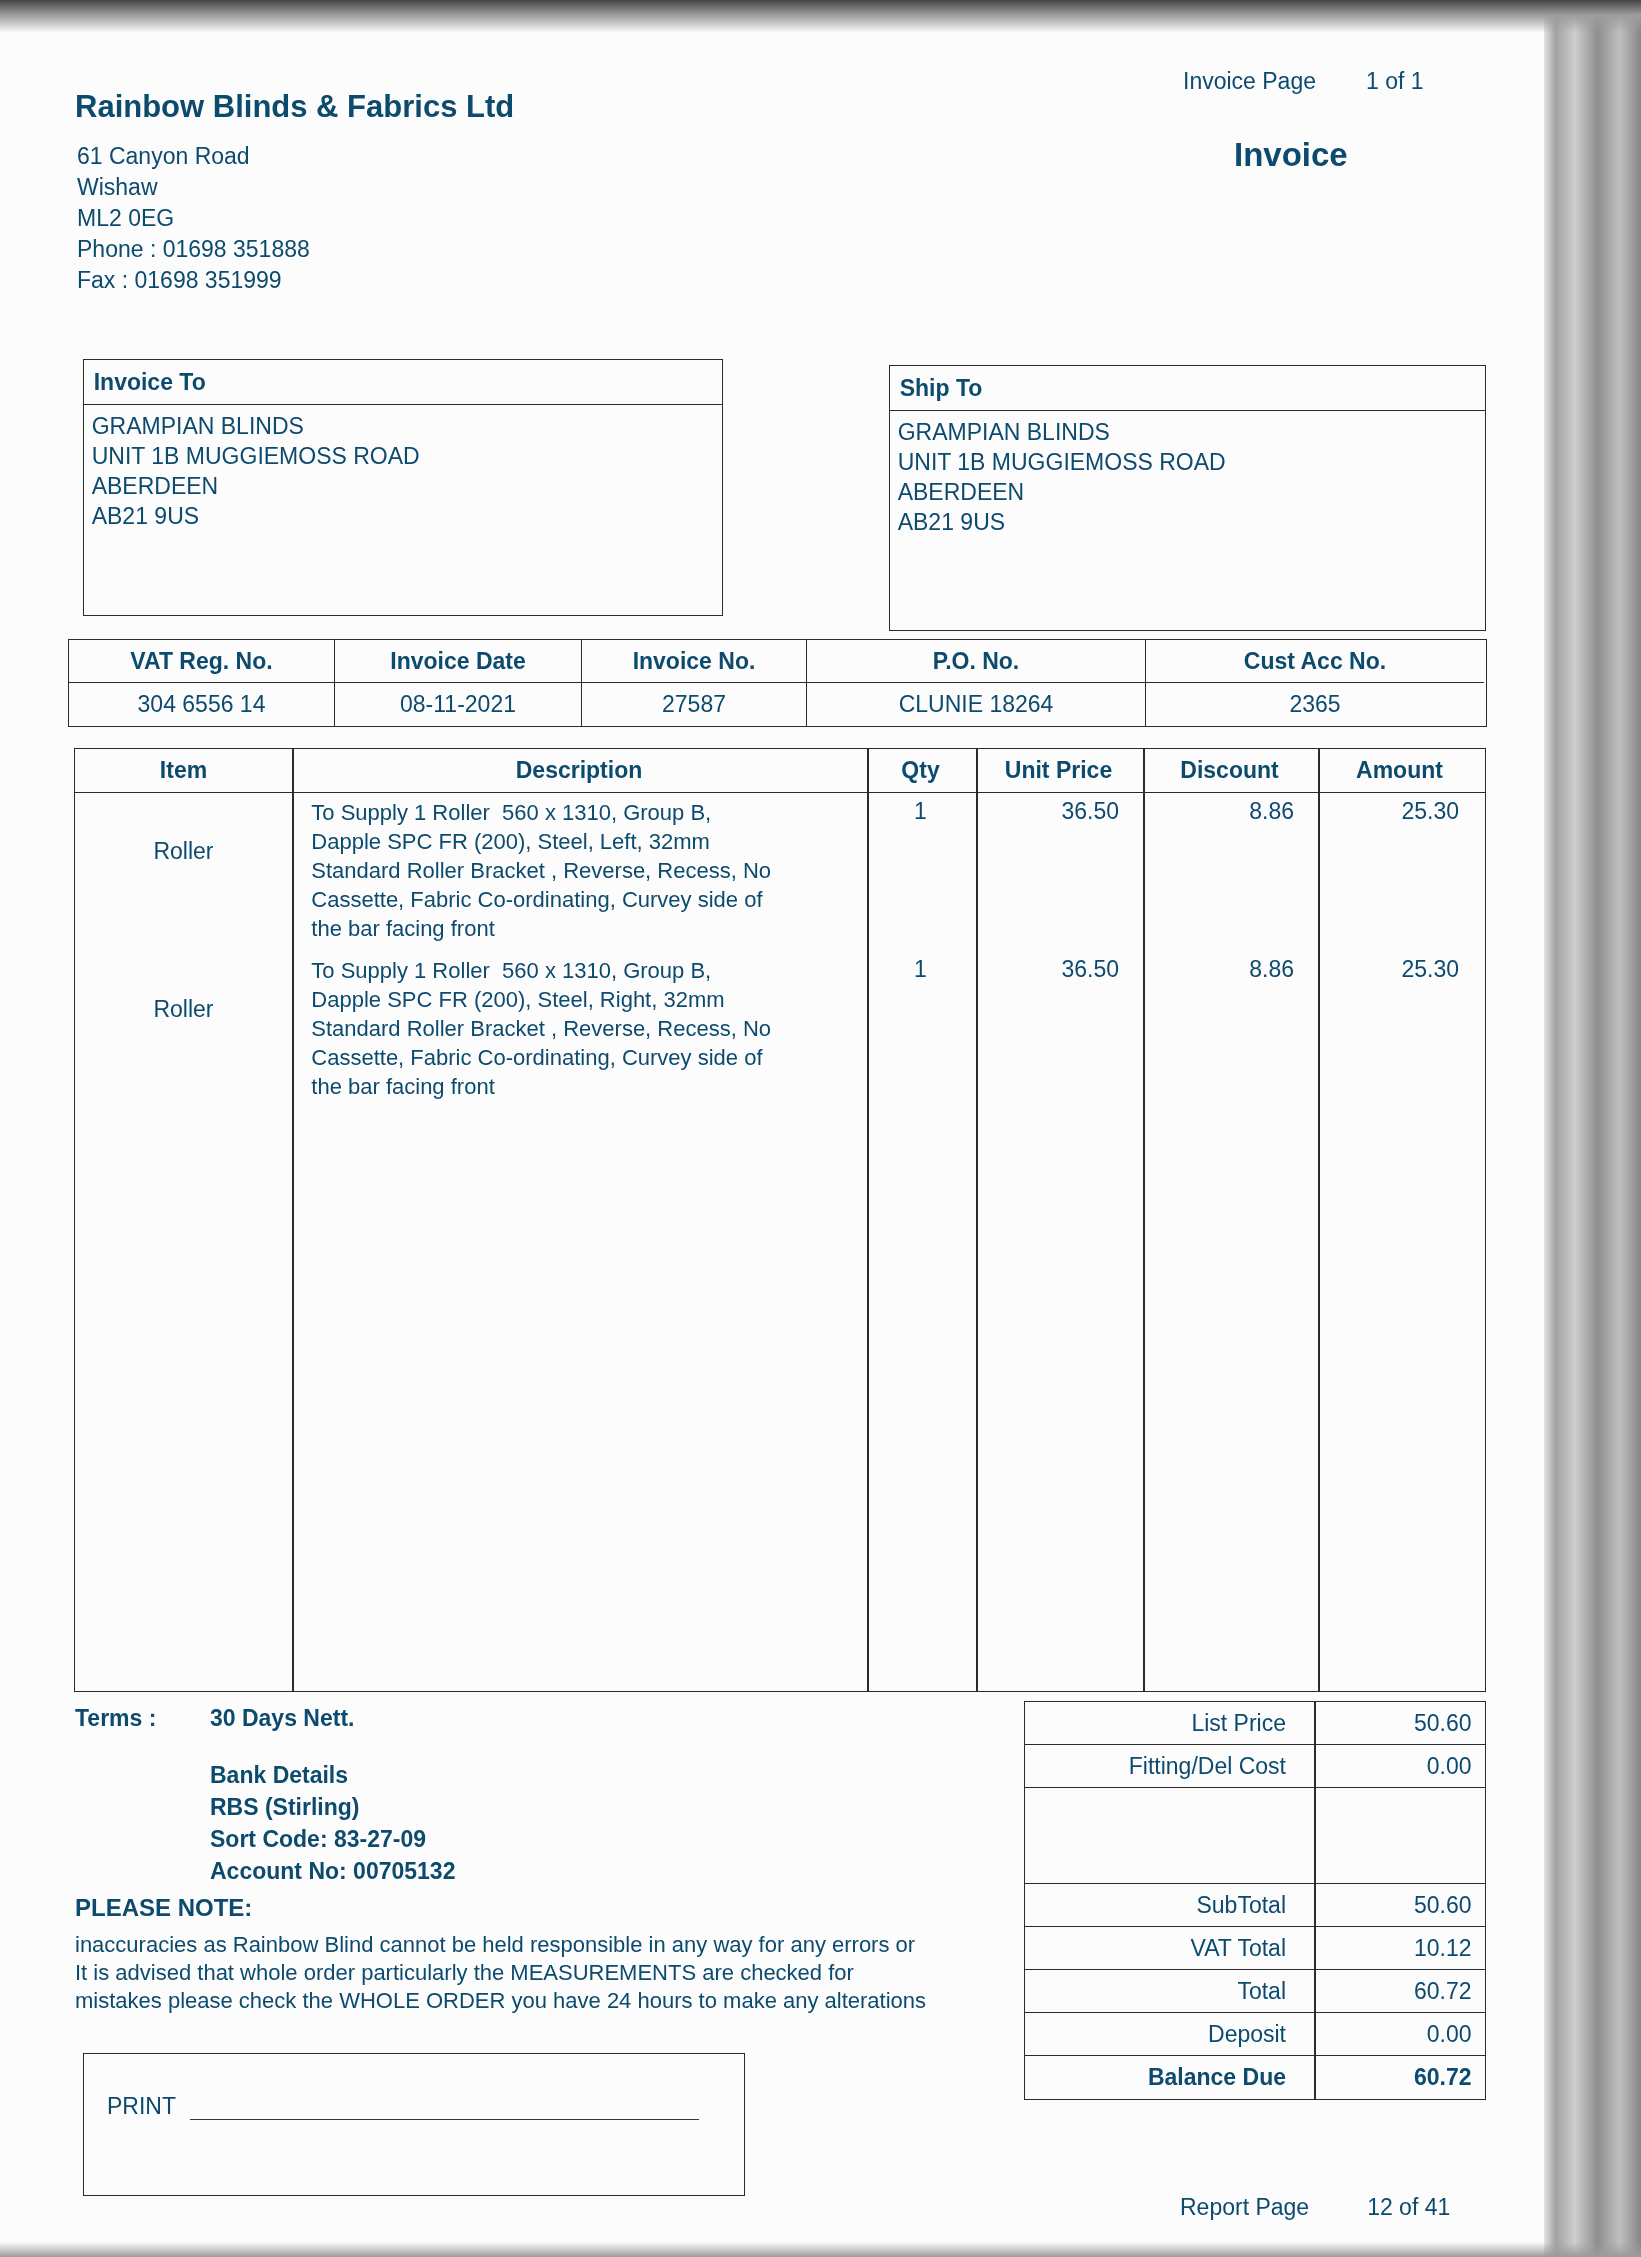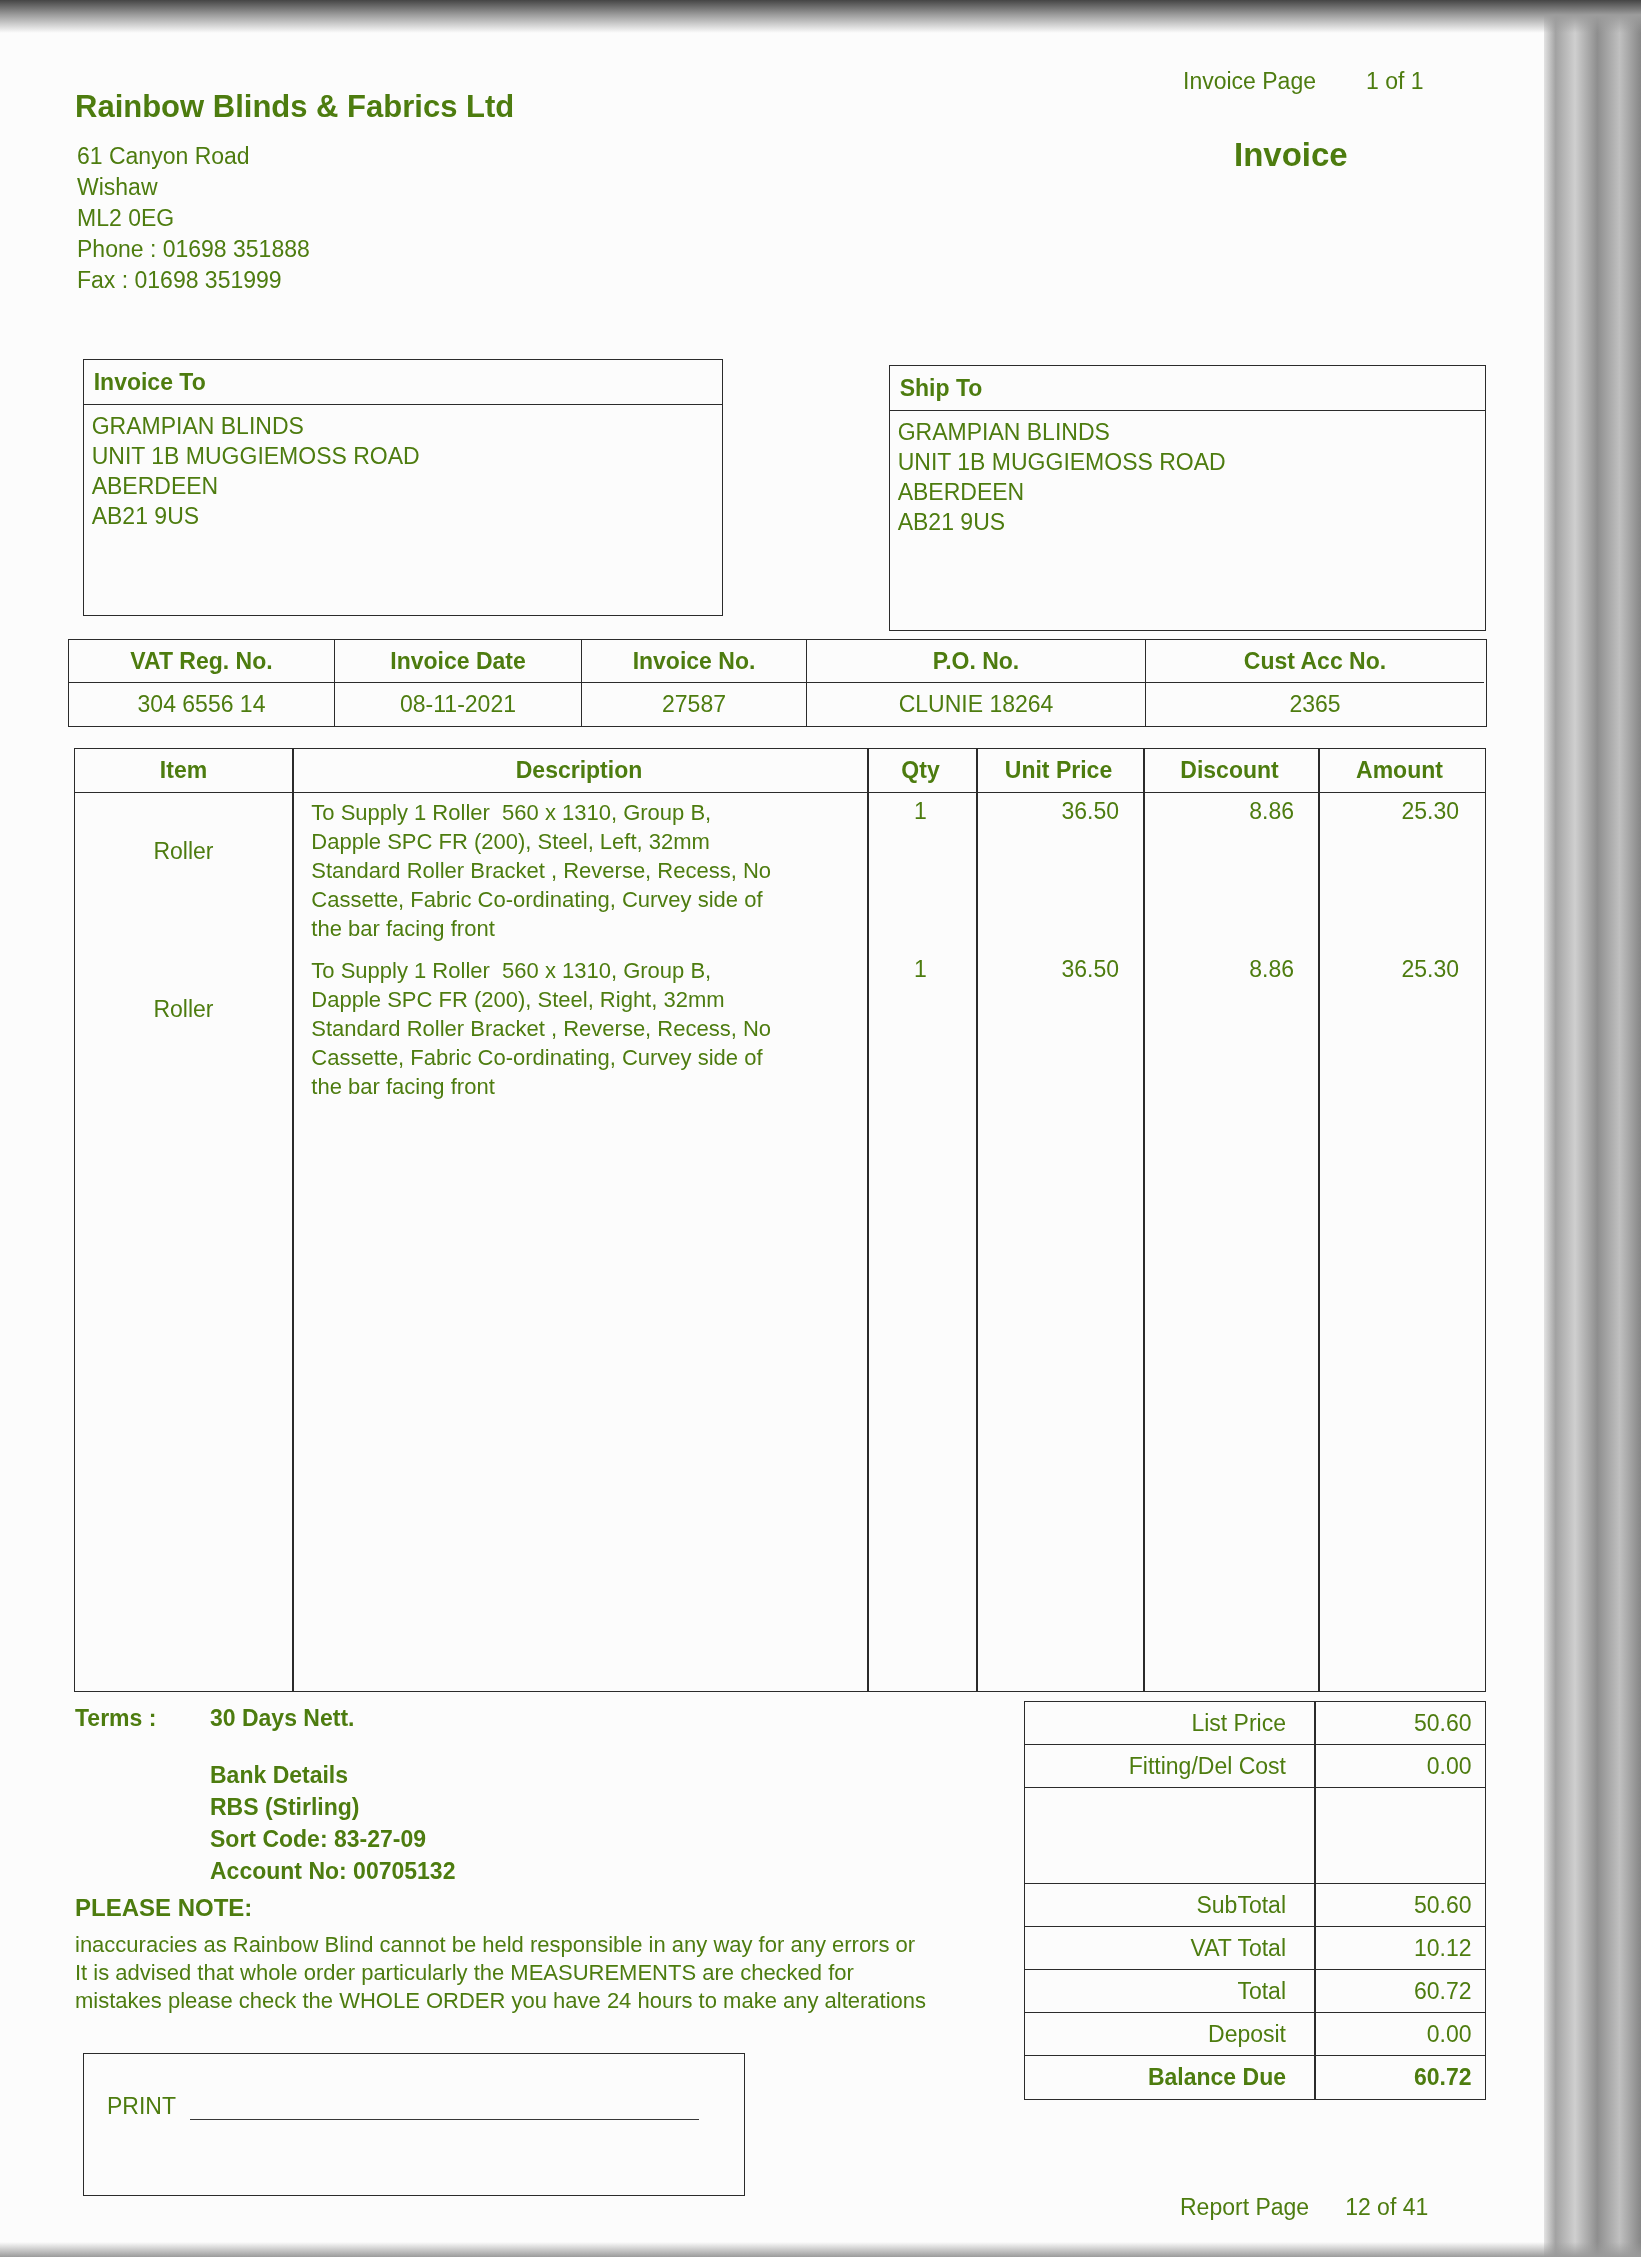--- a/index.html
+++ b/index.html
@@ -1,19 +1,19 @@
 <!DOCTYPE html>
 <html><head>
 <meta charset="utf-8">
 <style>
   * { margin:0; padding:0; box-sizing:border-box; }
   html,body { background:#9a9a9a; }
   .sheet {
     position:relative; width:1641px; height:2257px; background:#fcfcfc;
-    font-family:"Liberation Sans", sans-serif; color:#4d7c0f; overflow:hidden;
+    font-family:"Liberation Sans", sans-serif; color:#0c4a6e; overflow:hidden;
   }
   
   .right-band { position:absolute; top:0; right:0; width:97px; height:100%;
     background:linear-gradient(to right,#e3e3e3 0%,#a2a2a2 12%,#cfcfcf 32%,#8e8e8e 55%,#c0c0c0 78%,#868686 100%); }
   .top-strip { position:absolute; top:0; left:0; width:100%; height:33px;
     background:linear-gradient(to bottom,#454545 0%,#9c9c9c 45%,rgba(252,252,252,0) 100%); }
   .bottom-strip { position:absolute; bottom:0; left:0; width:100%; height:15.4px;
     background:linear-gradient(to bottom,rgba(252,252,252,0),#9b9b9b); }
 
   .company-name { position:absolute; left:75px; top:89px; font-size:31px; font-weight:bold; }
@@ -67,21 +67,21 @@
   .t-spacer { flex:1; border-bottom:1.9px solid #2b2b2b; }
   .t-row.balance { font-weight:bold; border-bottom:none; }
 
   .sign-box { position:absolute; left:83px; top:2053px; width:662px; height:143px;
     border:1.9px solid #2b2b2b; padding:13.5px 0 0 23px; }
   .sign-row { display:flex; align-items:flex-end; height:35px; }
   .sign-row.second { margin-top:17.4px; }
   .sign-lbl { width:83px; font-size:23px; }
   .sign-line { width:509px; border-bottom:1.9px solid #383838; }
 
-  .report-page { position:absolute; left:1180px; top:2194px; display:flex; gap:36px; font-size:23px; }
+  .report-page { position:absolute; left:1180px; top:2194px; display:flex; gap:58px; font-size:23px; }
 </style>
 </head>
 <body>
 
 <div class="sheet">
 
   <div class="right-band"></div>
   <div class="top-strip"></div>
   <div class="bottom-strip"></div>
 

